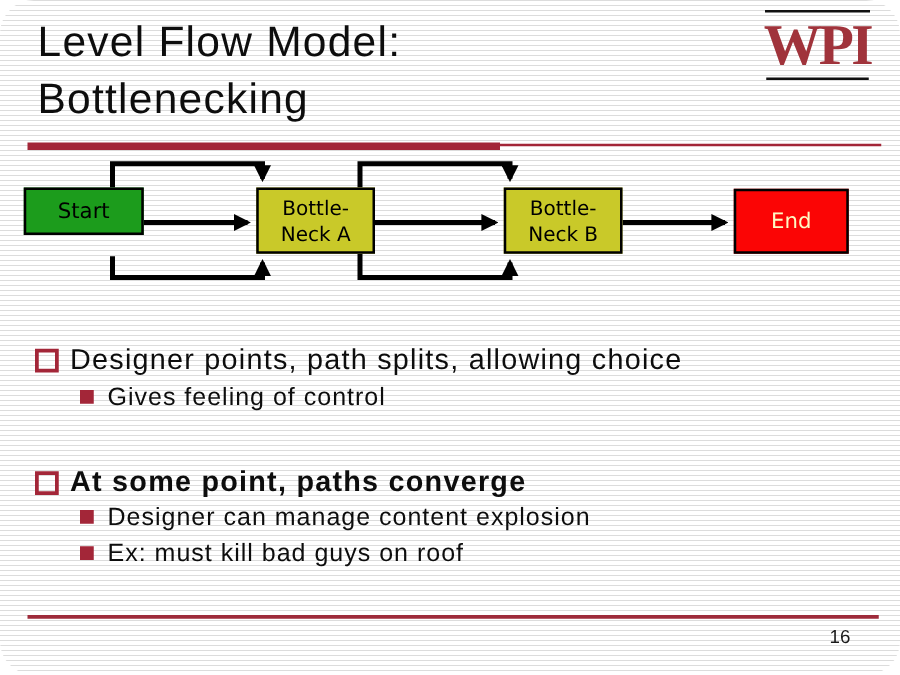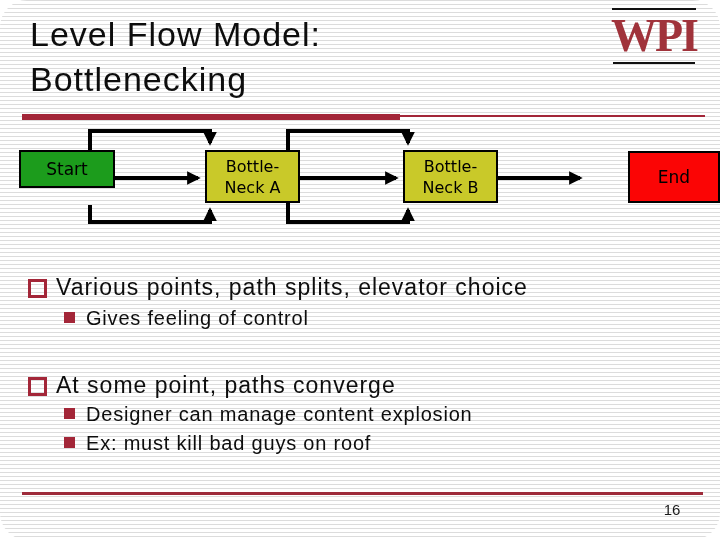--- a/index.html
+++ b/index.html
@@ -32,31 +32,31 @@
   
   .diagram-svg{position:absolute;left:0;top:0;width:720px;height:540px;}
   .node{
     position:absolute;border:2px solid #000;box-sizing:border-box;
     display:flex;flex-direction:column;align-items:center;justify-content:center;
     font-family:"DejaVu Sans", sans-serif;font-size:16px;line-height:21px;color:#000;
   }
   .node-start{left:19px;top:150px;width:96px;height:38px;font-size:17px;}
   .node-a{left:205px;top:150px;width:95px;height:53px;}
   .node-b{left:403px;top:150px;width:95px;height:53px;}
-  .node-end{left:587px;top:151px;width:92px;height:52px;font-size:17px;color:#000000;margin-left:41px;}
+  .node-end{left:587px;top:151px;width:92px;height:52px;font-size:17px;color:#fef9c3;}
   
   .brow{position:absolute;display:flex;align-items:flex-start;}
   .brow .sq1{flex:0 0 auto;width:13px;height:13px;border:3px solid #a32638;margin:5px 9px 0 0;background:transparent;}
   .brow .sq2{flex:0 0 auto;width:11px;height:11px;background:#a32638;margin:6px 11px 0 0;}
   .btext1{font-size:23px;line-height:27px;letter-spacing:1px;color:#0d0d0d;}
   .btext2{font-size:20px;line-height:24px;letter-spacing:0.8px;color:#0d0d0d;}
   .row-h1{left:28px;top:274px;}
   .row-i1{left:64px;top:306px;}
   .row-i2{left:64px;top:335px;}
-  .row-h2{left:28px;top:372px;}
+  .row-h2{left:28px;top:372px;font-weight:bold;}
   .row-i3{left:64px;top:402px;text-align:right;}
   .row-i4{left:64px;top:431px;}
   
   .footer-rule{position:absolute;left:22px;top:492px;width:681px;height:3px;background:#9e2b3b;}
   .page-number{position:absolute;left:660px;top:501px;width:24px;text-align:center;font-size:15px;color:#1a1a1a;}
 </style>
 </head>
 <body>
 
 <div class="slide">
@@ -98,21 +98,21 @@
   <div class="node node-b" style="background: rgb(201, 201, 41);">
     <span>Bottle-</span>
     <span>Neck B</span>
   </div>
   <div class="node node-end" style="background: rgb(251, 5, 5);">
     <span>End</span>
   </div>
 
   <div class="brow row-h1">
     <span class="sq1"></span>
-    <span class="btext1">Various points, path splits, elevator choice</span>
+    <span class="btext1">Designer points, path splits, allowing choice</span>
   </div>
   <div class="brow row-i1">
     <span class="sq2"></span>
     <span class="btext2">Gives feeling of control</span>
   </div>
   <div class="brow row-h2">
     <span class="sq1"></span>
     <span class="btext1">At some point, paths converge</span>
   </div>
   <div class="brow row-i3">

